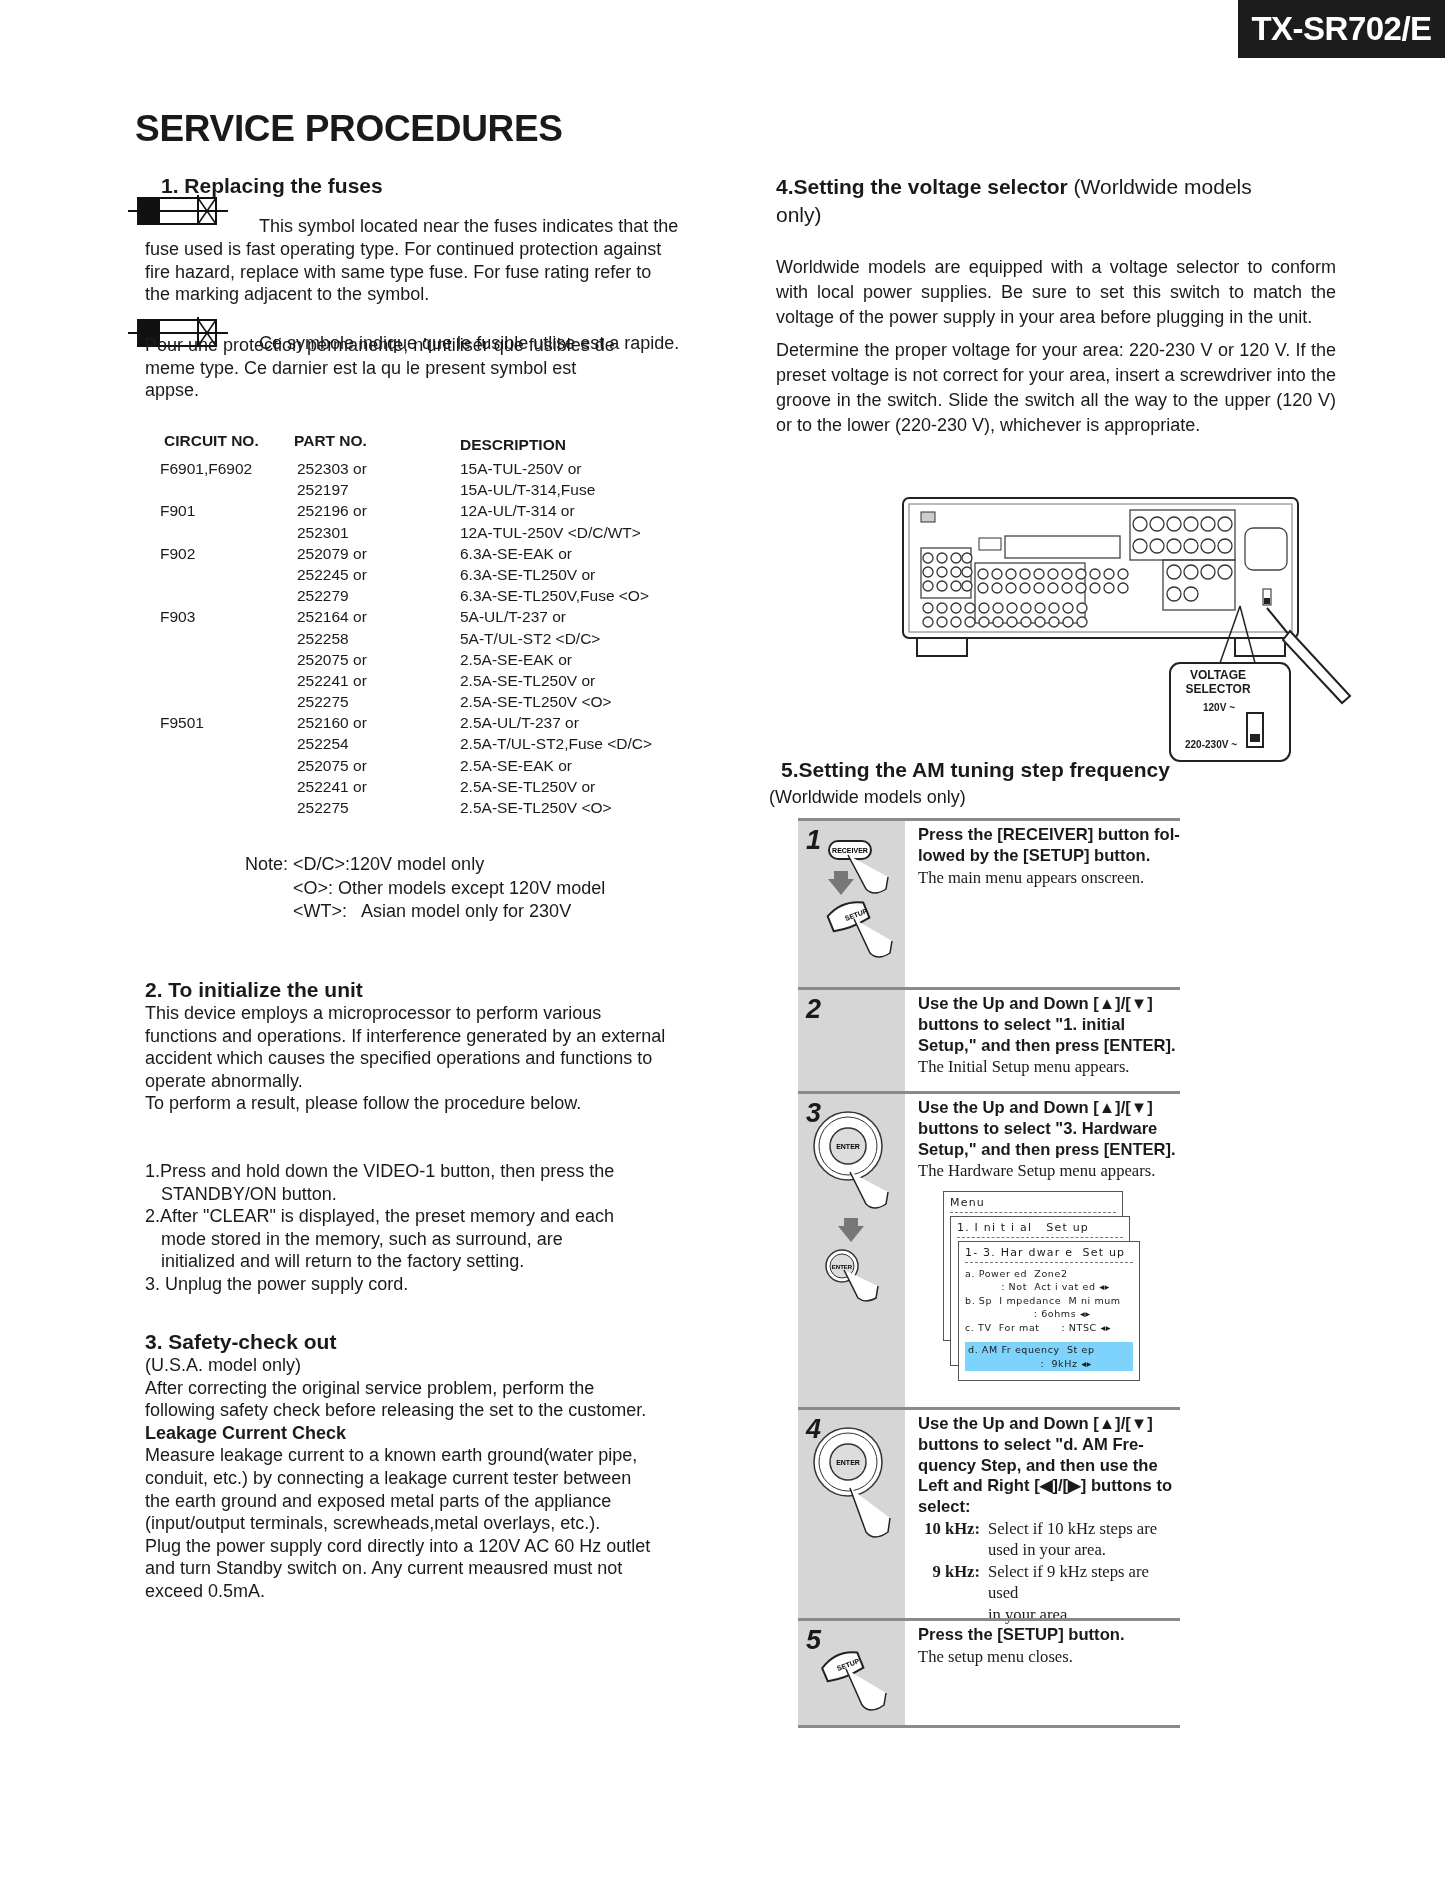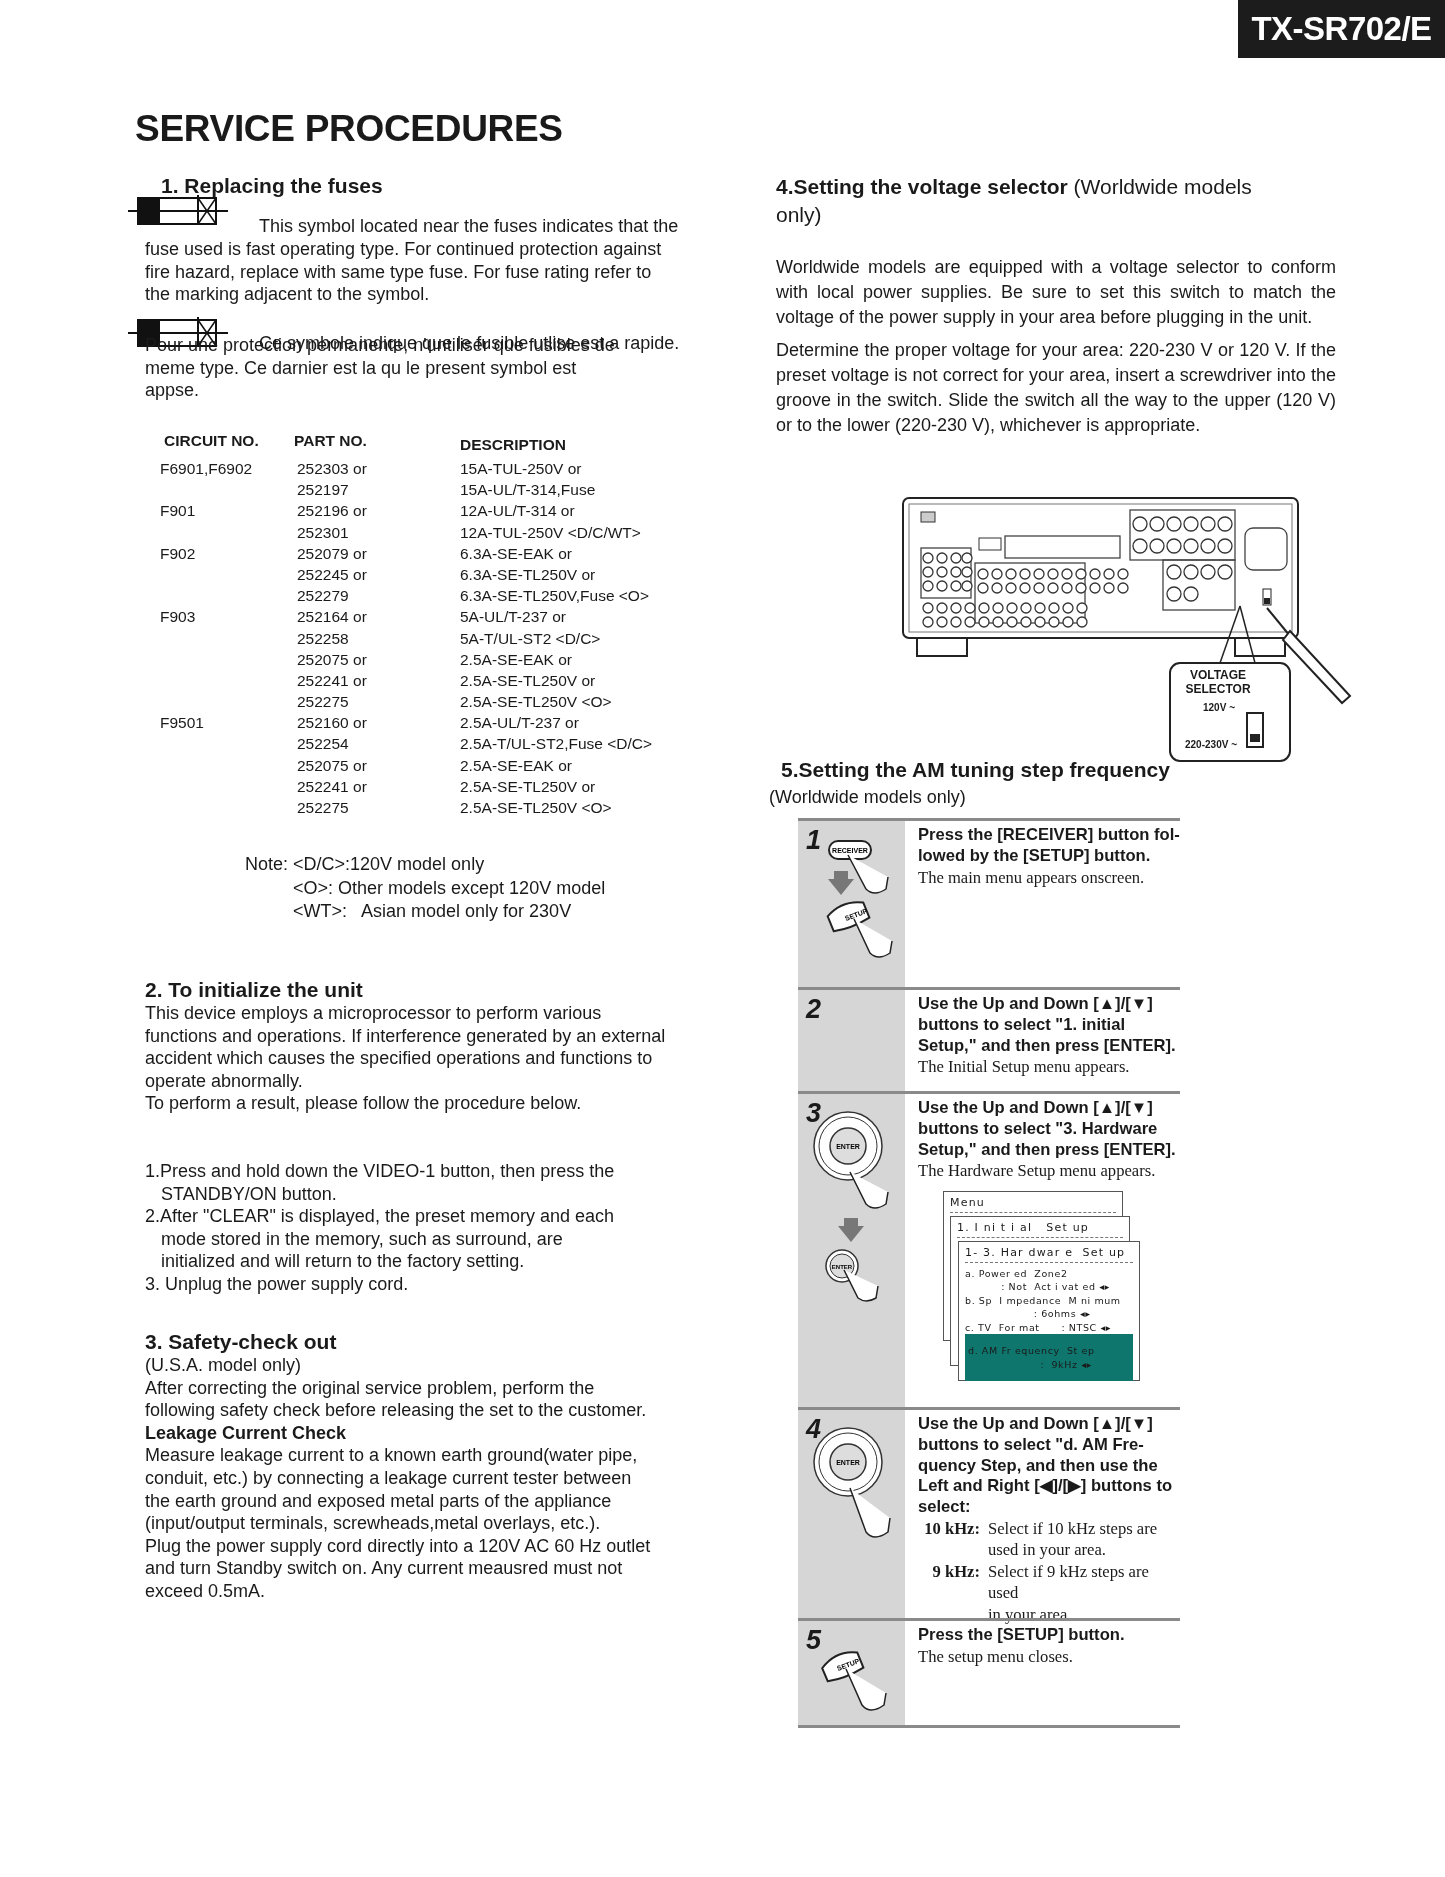--- a/index.html
+++ b/index.html
@@ -27,21 +27,21 @@
   .step-num { position:absolute; left:8px; top:4px; font-size:27px; font-weight:bold; font-style:italic; }
   .step-text { padding:4px 0 0 13px; flex:1; }
   .step-bold { font-weight:bold; font-size:16.6px; line-height:20.8px; }
   .step-serif { font-family:"Liberation Serif", serif; font-size:16.6px; line-height:21px; }
   .kv { display:flex; font-family:"Liberation Serif", serif; font-size:16.6px; line-height:21.5px; }
   .kv b { width:62px; text-align:right; padding-right:8px; flex-shrink:0; }
   .menu-stack { position:relative; width:200px; height:190px; margin:10px 0 0 25px; }
   .menu-card { position:absolute; background:#fff; border:1.5px solid #555; font-size:11px; letter-spacing:1.2px; padding:4px 6px; box-sizing:border-box; font-family:"DejaVu Sans", sans-serif; }
   .dash { border-bottom:1.5px dashed #777; margin:2px 0 4px; }
   .menu-line { white-space:pre; line-height:13.5px; }
-  .hl { background:#0f766e; padding:10px 3px; }
+  .hl { background:#7dd3fc; padding:1px 3px; margin-top:8px; }
 </style>
 </head>
 <body>
 
 <div class="abs model-box">
     <span>TX-SR702/E</span>
   </div>
 
 <div class="abs page-title">SERVICE PROCEDURES</div>
 

